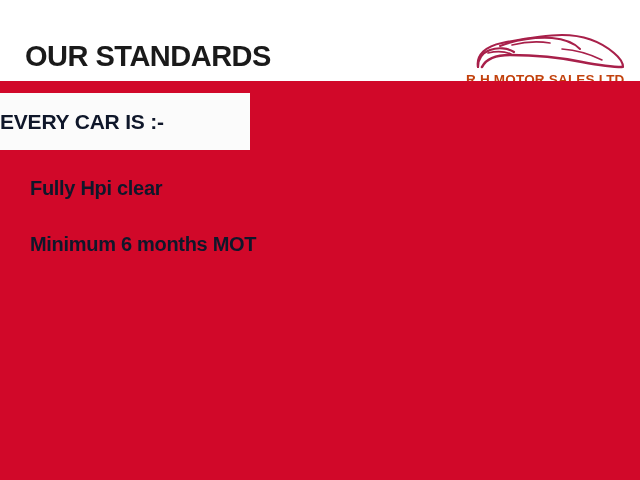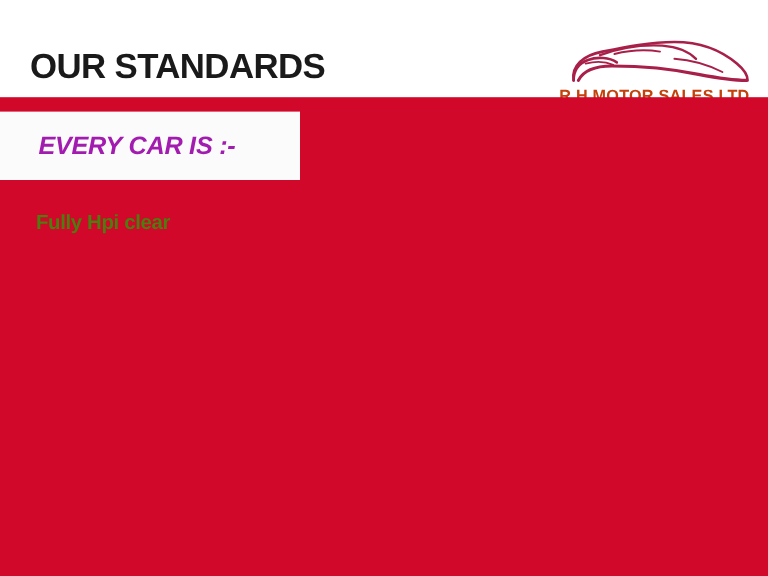--- a/index.html
+++ b/index.html
@@ -89,40 +89,38 @@
     position: absolute;
     left: 0;
     top: 93px;
     width: 250px;
     height: 57px;
     background: #fbfbfb;
     display: flex;
     align-items: center;
   }
   .banner-label {
-    margin-left: 32px;
     font-size: 21px;
     font-weight: 700;
     letter-spacing: -0.2px;
-    color: #a21caf;
+    color: #0f172a;
     white-space: nowrap;
     line-height: 1;
-    font-style: italic;
   }
 
   
   .standards {
     position: absolute;
     left: 30px;
     top: 176px;
     width: 590px;
   }
   .standard-item {
-    color: #4d7c0f;
-    font-size: 17px;
+    color: #0f172a;
+    font-size: 20px;
     font-weight: 700;
     letter-spacing: -0.3px;
     line-height: 1.20;
     margin-bottom: 32px;
     white-space: pre-line;
   }
   .standard-item:last-child {
     margin-bottom: 0;
   }
 </style>
@@ -160,15 +158,16 @@
   </div>
 
   <div class="body-panel"></div>
 
   <div class="banner">
     <div class="banner-label">EVERY CAR IS :-</div>
   </div>
 
   <div class="standards">
     <div class="standard-item">Fully Hpi clear</div>
+    <div class="standard-item">Minimum 6 months MOT</div>
   </div>
 
 </div>
 
 </body></html>

